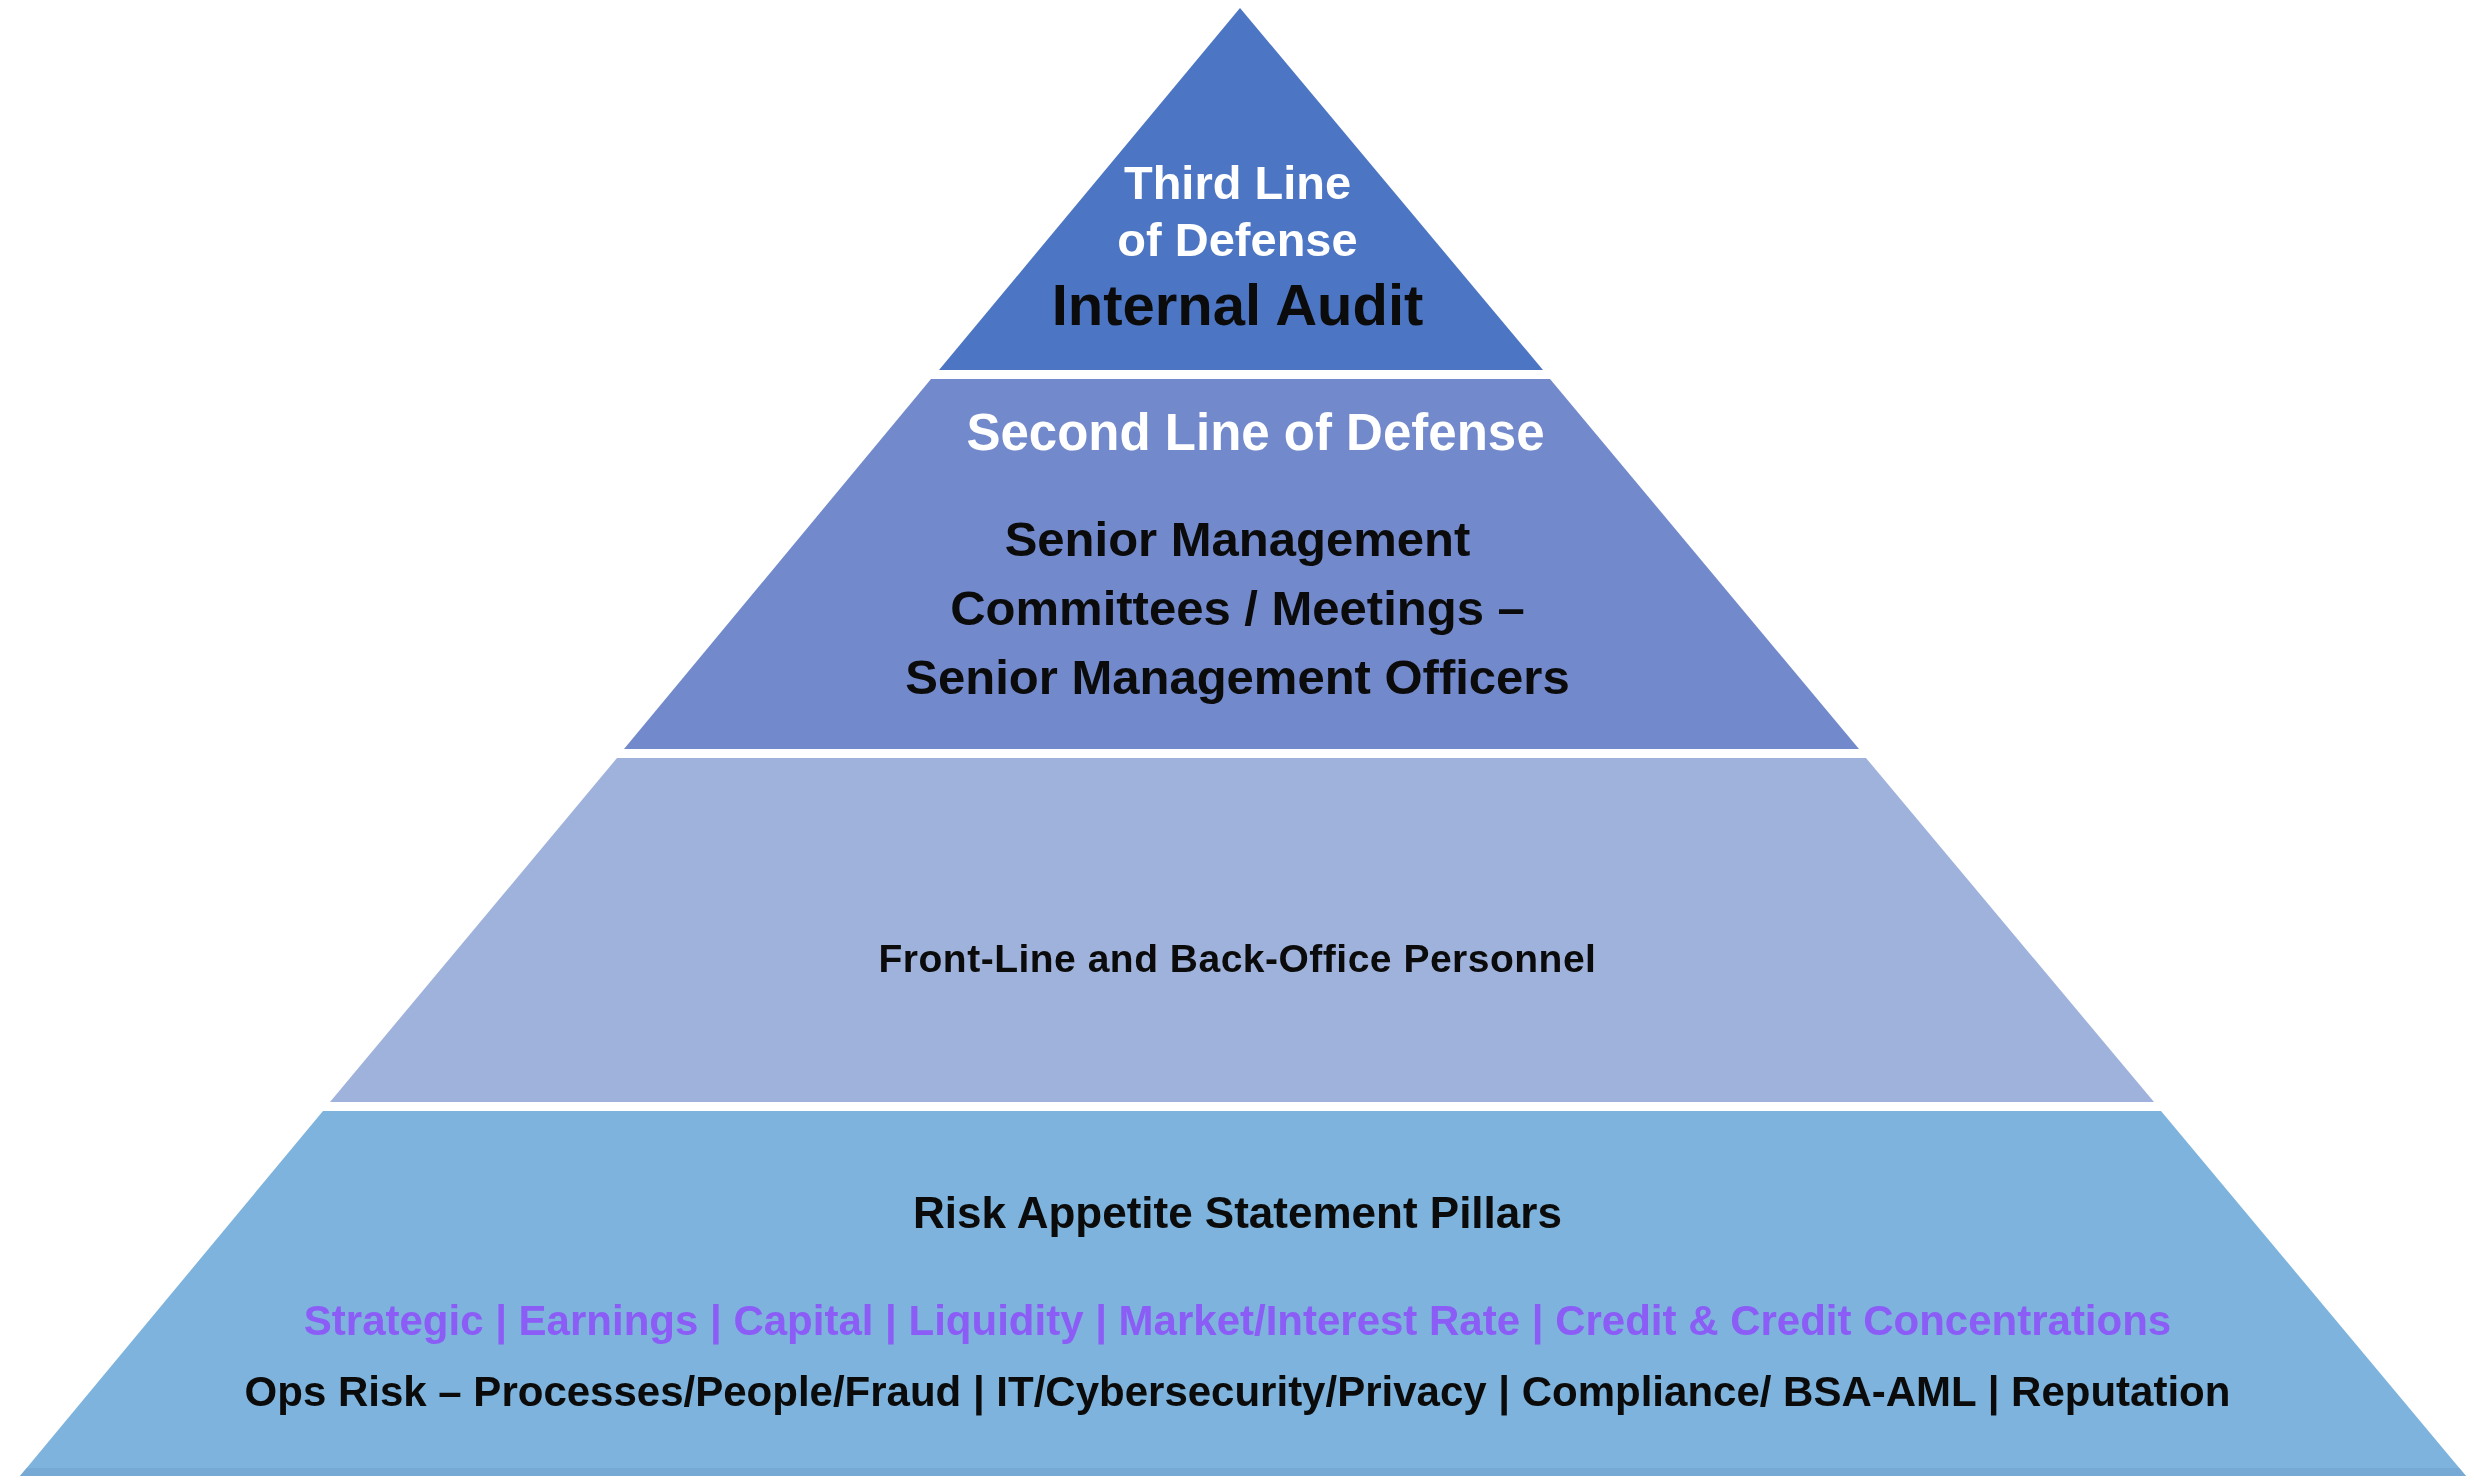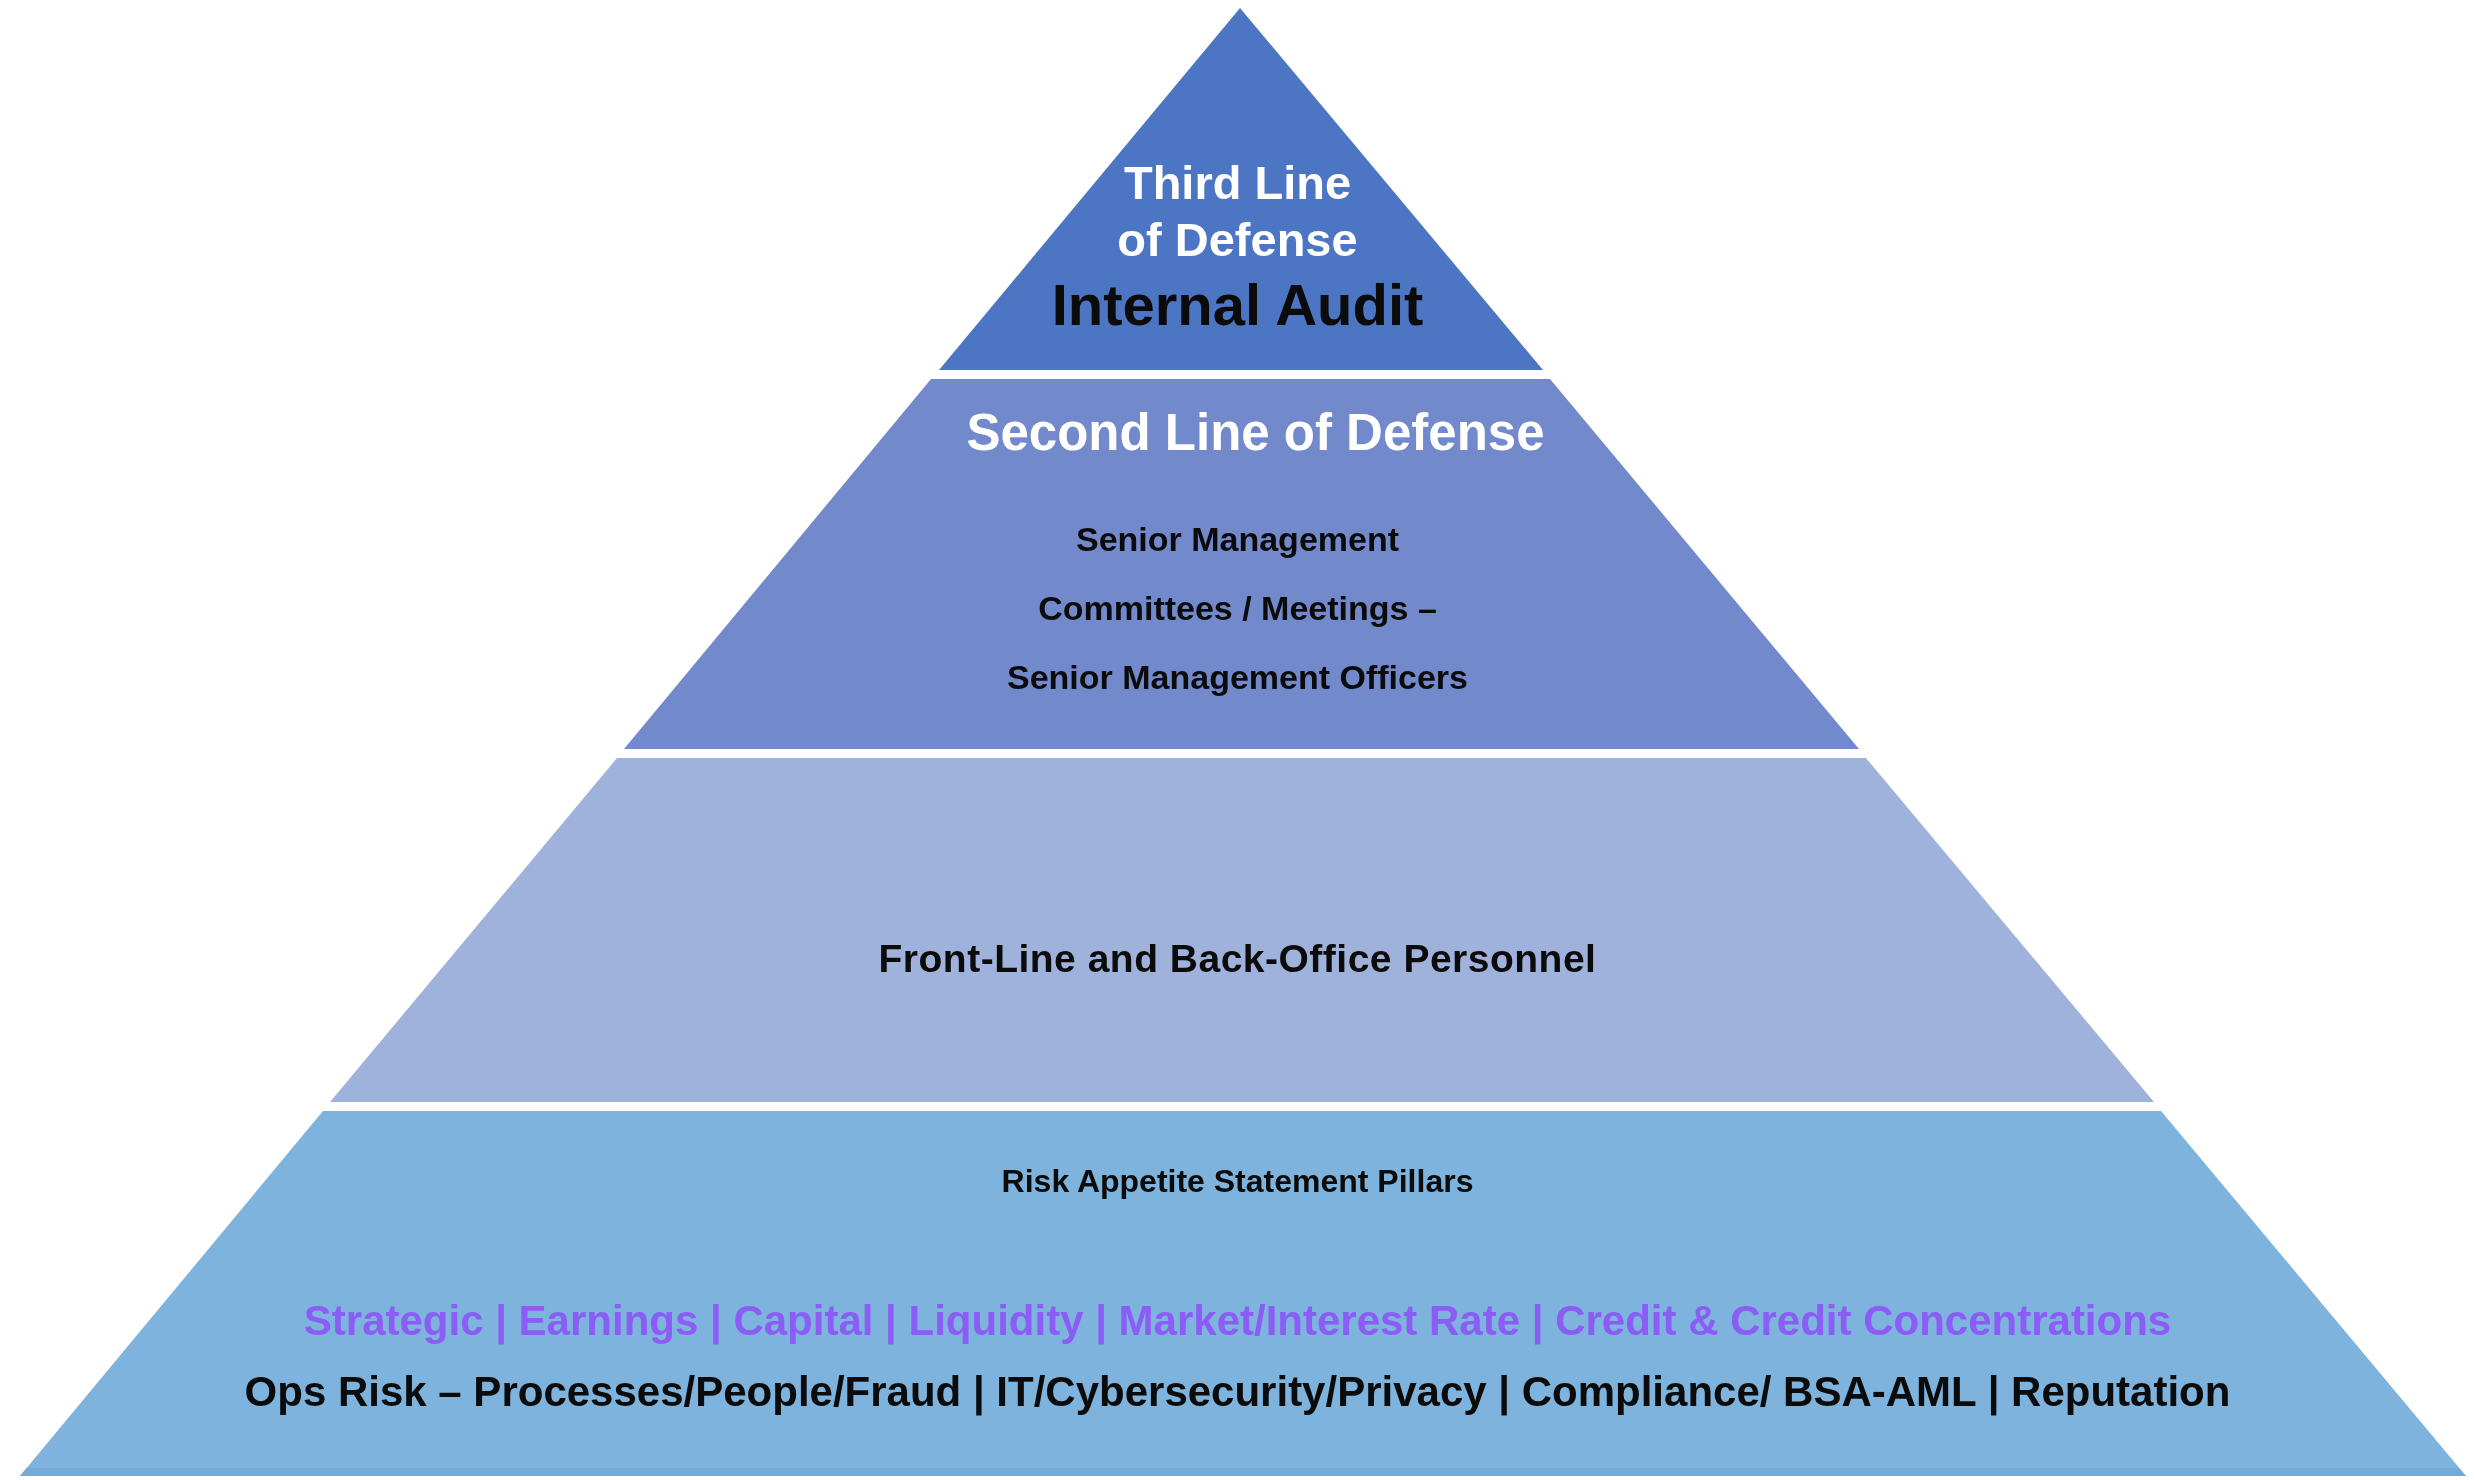--- a/index.html
+++ b/index.html
@@ -37,24 +37,24 @@
     position: absolute;
     left: 0;
     right: 0;
     text-align: center;
     font-weight: bold;
     white-space: pre-line;
   }
   .t1-label      { top: 154px;  font-size: 47px;  line-height: 57px; }
   .t1-sublabel   { top: 274px;  font-size: 58px;  line-height: 61px; }
   .t2-label      { top: 397px;  font-size: 51px; line-height: 71px; }
-  .t2-body       { top: 505px;  font-size: 34px;  line-height: 69px; }
+  .t2-body       { top: 505px;  font-size: 49px;  line-height: 69px; }
   .t3-label      { top: 849px; font-size: 49px;  line-height: 71px; }
   .t3-body       { top: 922px; font-size: 39px; line-height: 73px; letter-spacing: 0.5px; }
-  .t4-label      { top: 1150px; font-size: 32px;  line-height: 63px; }
+  .t4-label      { top: 1181px; font-size: 44px;  line-height: 63px; }
   .t4-line1      { top: 1285px; font-size: 42px;  line-height: 71px; }
   .t4-line2      { top: 1356px; font-size: 42px;  line-height: 71px; }
 </style>
 </head>
 <body>
 
 <div class="stage">
 
   <div class="tier tier-1" style="background: rgb(76, 117, 196);"></div>
 

